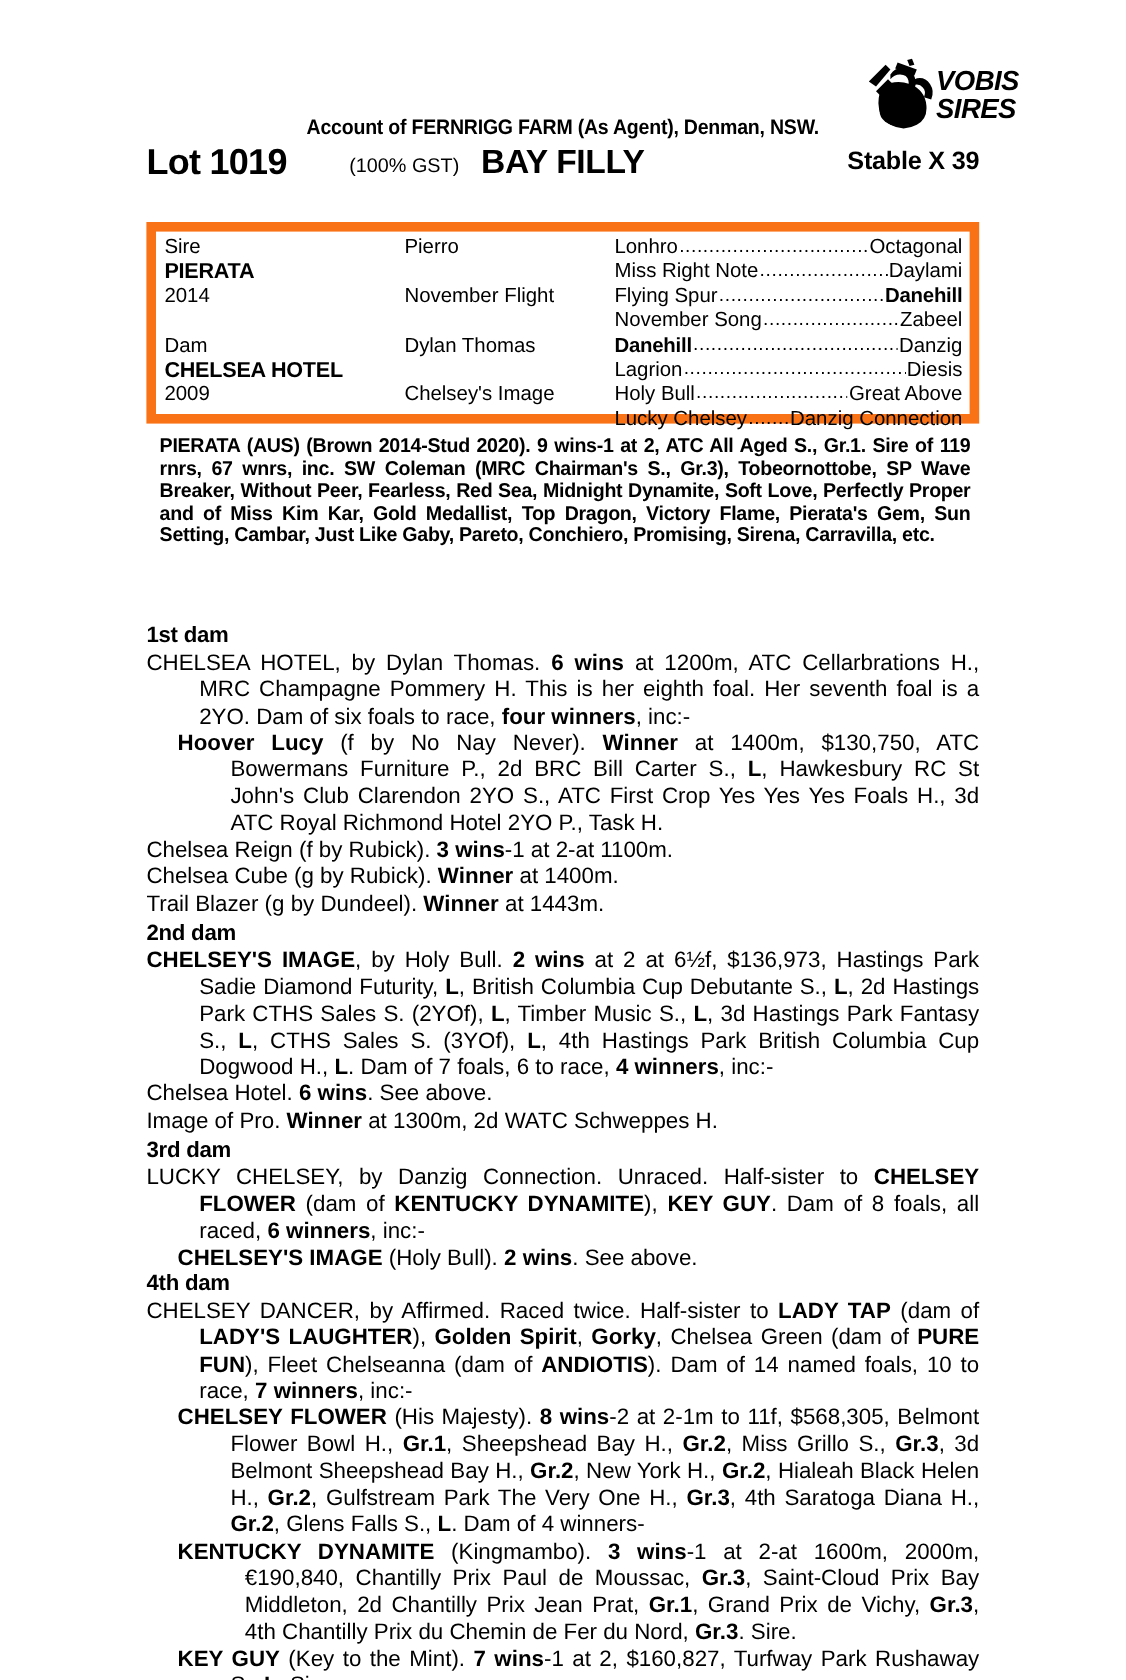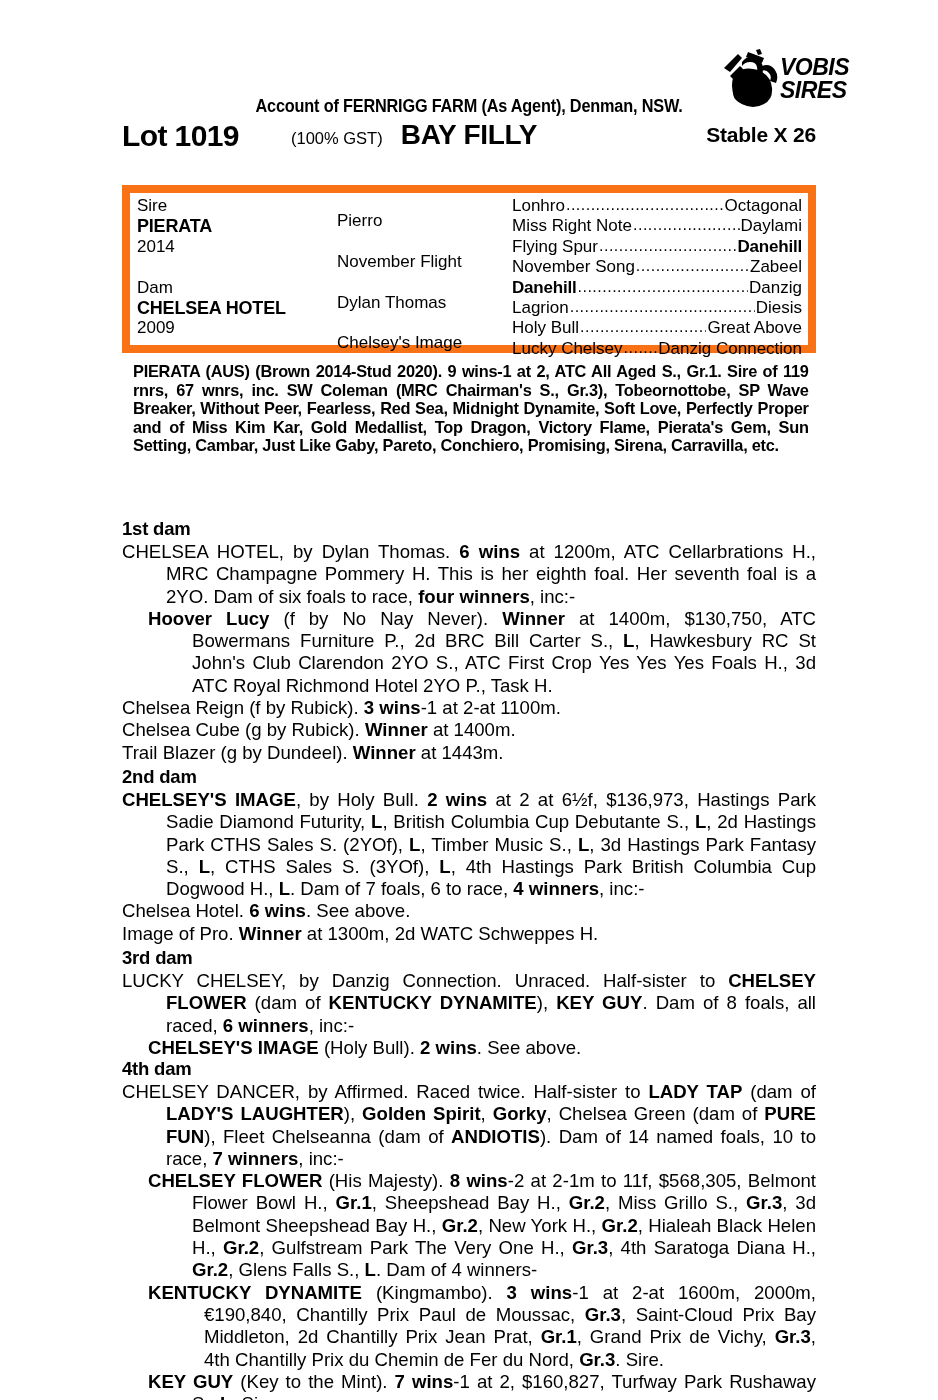--- a/index.html
+++ b/index.html
@@ -115,21 +115,21 @@
     border: 8px solid #f97316;
     box-sizing: border-box;
   }
   .ped-col-a {
     position: absolute;
     left: 7px; top: 3px;
     width: 200px;
   }
   .ped-col-b {
     position: absolute;
-    left: 207px; top: 18px;
+    left: 207px; top: 3px;
     width: 160px;
   }
   .ped-col-c {
     position: absolute;
     left: 382px; top: 3px;
     right: 6px;
   }
   .ped-line {
     font-size: 17px;
     line-height: 20.4px;
@@ -229,21 +229,21 @@
       </g>
     </svg>
   </div>
 
   <div class="account-line">Account of FERNRIGG FARM (As Agent), Denman, NSW.</div>
 
   <div class="title-row">
     <span class="lot-label">Lot 1019</span>
     <span class="gst-label">(100% GST)</span>
     <span class="sex-label">BAY FILLY</span>
-    <span class="stable-label">Stable X 26</span>
+    <span class="stable-label">Stable X 39</span>
   </div>
 
 
   <div class="ped-table">
     <div class="ped-col-a">
       <div class="ped-line">Sire</div>
       <div class="ped-line b">PIERATA</div>
       <div class="ped-line">2014</div>
       <div class="ped-line blank">&nbsp;</div>
       <div class="ped-line">Dam</div>

